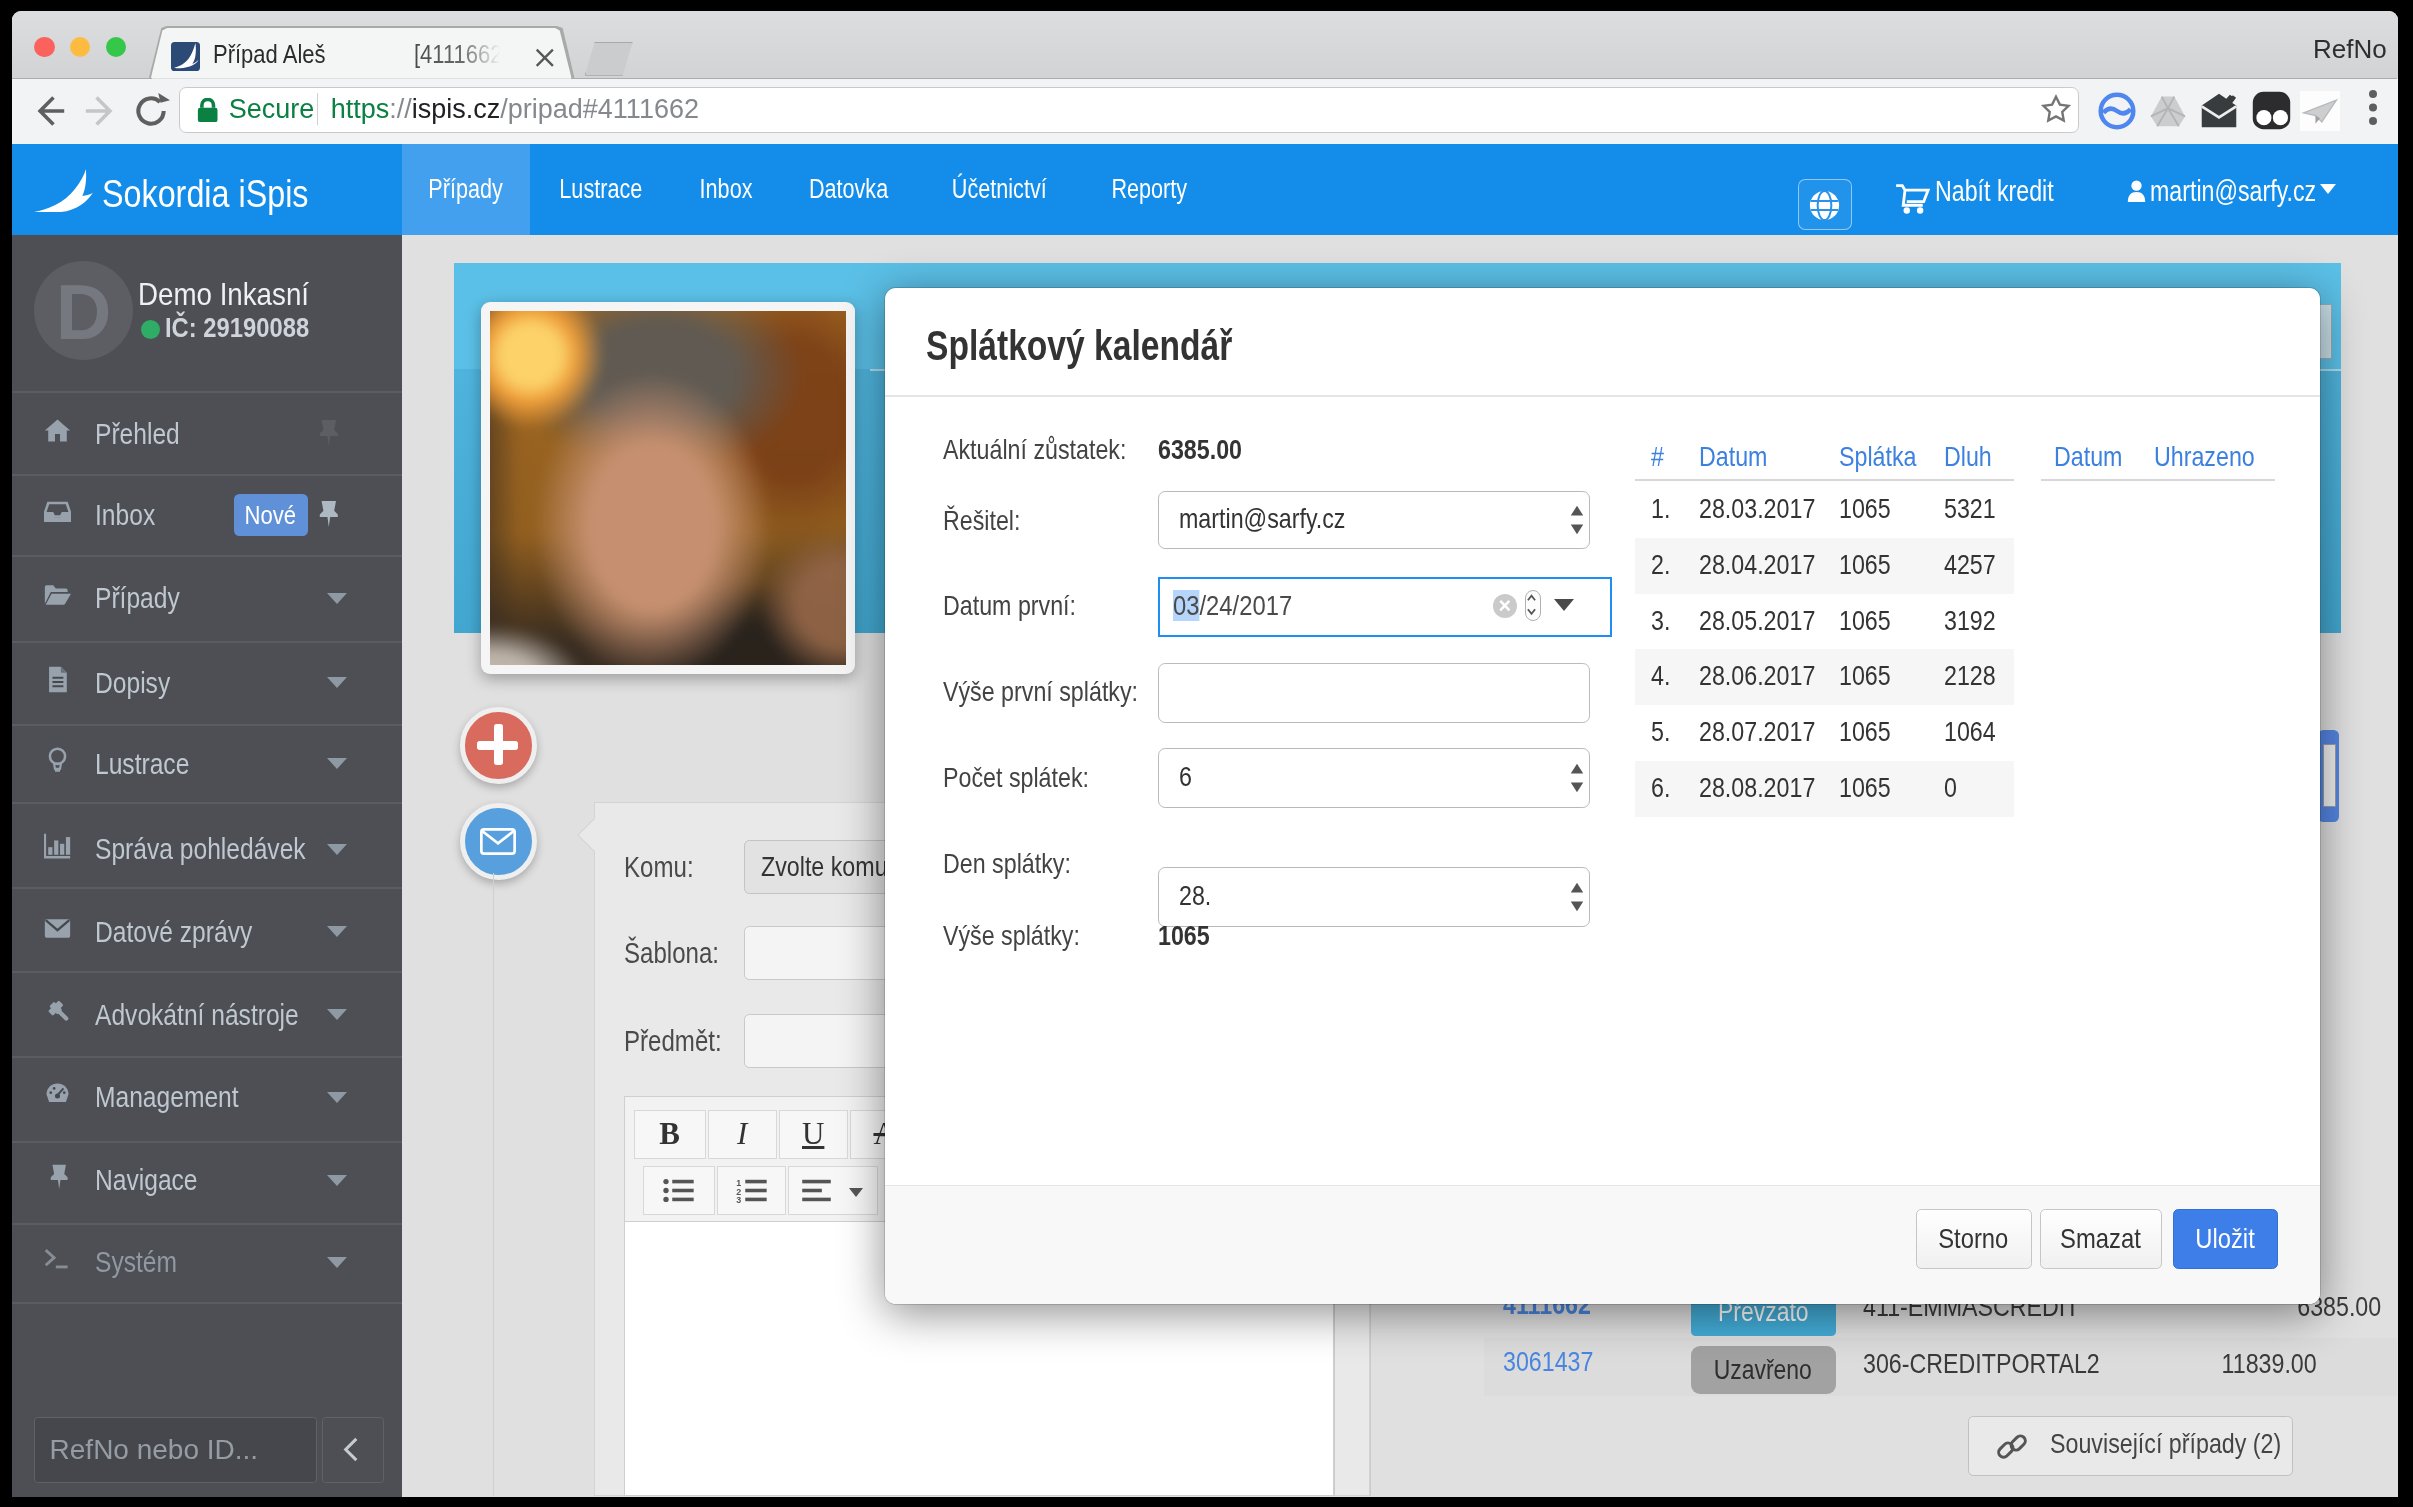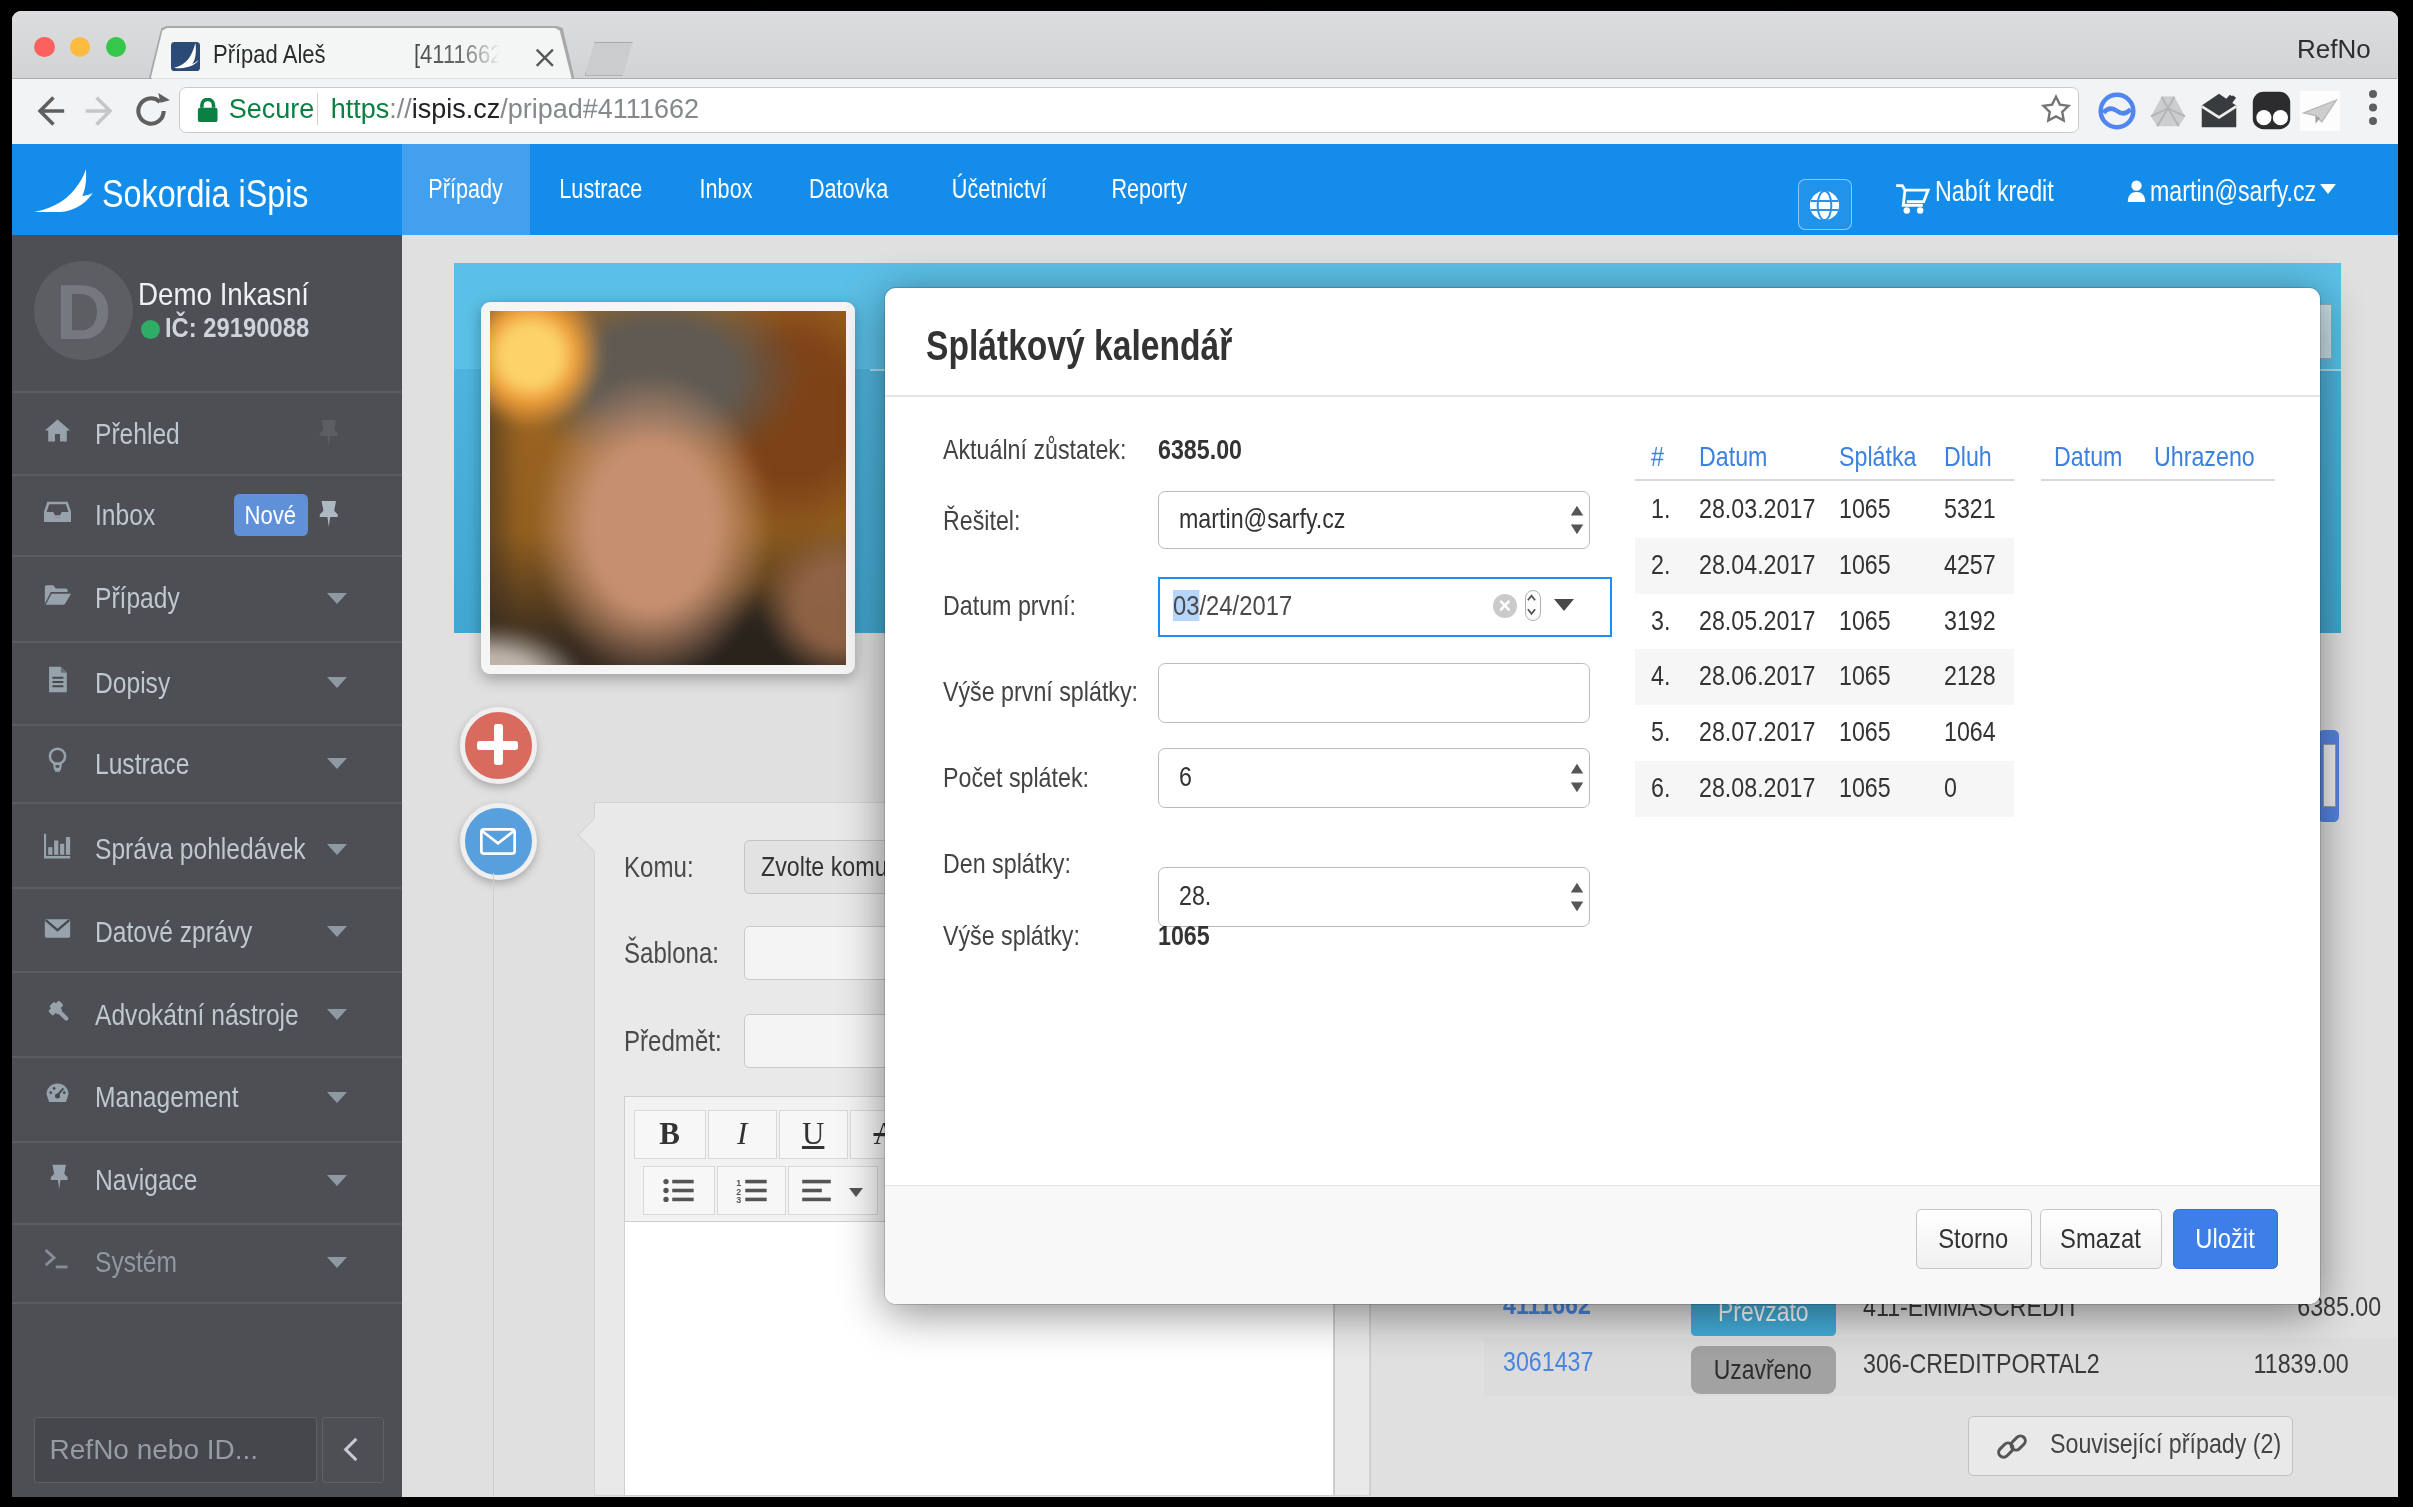--- a/index.html
+++ b/index.html
@@ -4,21 +4,21 @@
 <style>
 html,body{margin:0;padding:0;background:#000;width:2413px;height:1508px;overflow:hidden;
  font-family:"Liberation Sans",sans-serif;}
 .ab{position:absolute;}
 .sx{display:inline-block;transform:scaleX(.83);transform-origin:0 50%;white-space:nowrap;}
 .sxc{display:inline-block;transform:scaleX(.83);transform-origin:50% 50%;white-space:nowrap;}
 .sxr{display:inline-block;transform:scaleX(.83);transform-origin:100% 50%;white-space:nowrap;}
 #win{position:absolute;left:11.7px;top:10.8px;width:2386px;height:1486px;background:#e0e0e0;
  border-radius:9px 9px 0 0;overflow:hidden;}
 
-#titlebar{left:0;top:0;width:100%;height:67px;background:linear-gradient(#dcddde,#d2d3d5);}
+#titlebar{left:0;top:0;width:100%;height:67px;background:linear-gradient(#dcddde,#d2d3d5);padding-left:16px;}
 .tl{width:20.7px;height:20.7px;border-radius:50%;top:26px;}
 #tab{left:139px;top:17px;width:421px;height:51px;background:#f4f5f5;
  clip-path:polygon(0 100%,11.7px 2.7px,17px 0,404px 0,409px 2.7px,421px 100%);}
 #tabborder{left:137px;top:15.3px;width:426px;height:53px;background:#a9a9a9;
  clip-path:polygon(0 100%,12.6px 1.8px,18px 0,408px 0,414px 1.8px,426px 100%);}
 #newtab{left:573px;top:31px;width:48px;height:34px;background:#cbccce;border:0.9px solid #a9a9a9;box-sizing:border-box;
  clip-path:polygon(10px 0,48px 0,38px 34px,0 34px);}
 #favicon{left:159px;top:31px;width:29px;height:29px;background:#2b4a76;border-radius:3.6px;}
 
 #toolbar{left:0;top:68px;width:100%;height:65px;background:#f2f3f4;}
@@ -365,21 +365,21 @@
     </div>
 
     <div class="ab" style="left:1082px;top:1103px;width:914px;height:58px;background:#dcdcdc;"></div>
     <div class="ab" style="left:1101px;top:1054px;font-size:28px;font-weight:700;color:#4a86e0;"><span class="sx">4111662</span></div>
     <div class="ab" style="left:1289px;top:1053px;width:145px;height:48px;background:#43acd7;border-radius:4.5px;color:#fff;font-size:27px;text-align:center;line-height:48px;"><span class="sxc" style="transform:scaleX(.85)">Převzato</span></div>
     <div class="ab" style="left:1461px;top:1056px;font-size:28px;color:#3a3a3a;"><span class="sx">411-EMMASCREDIT</span></div>
     <div class="ab" style="left:1800px;top:1056px;width:180px;text-align:right;font-size:28px;color:#3a3a3a;"><span class="sxr">6385.00</span></div>
     <div class="ab" style="left:1101px;top:1111px;font-size:28px;color:#4a86e0;"><span class="sx">3061437</span></div>
     <div class="ab" style="left:1289px;top:1111px;width:145px;height:48px;background:#a2a2a2;border-radius:9px;color:#2e2e2e;font-size:27px;text-align:center;line-height:48px;"><span class="sxc" style="transform:scaleX(.85)">Uzavřeno</span></div>
     <div class="ab" style="left:1461px;top:1113px;font-size:28px;color:#3a3a3a;"><span class="sx">306-CREDITPORTAL2</span></div>
-    <div class="ab" style="left:1800px;top:1113px;width:180px;text-align:center;font-size:28px;color:#3a3a3a;"><span class="sxr">11839.00</span></div>
+    <div class="ab" style="left:1800px;top:1113px;width:180px;text-align:left;font-size:28px;color:#3a3a3a;"><span class="sxr">11839.00</span></div>
     <div class="ab" style="left:1566px;top:1181px;width:325px;height:60px;background:#e9e9e9;border:1.8px solid #c0c0c0;border-radius:5.4px;box-sizing:border-box;">
       <svg class="ab" style="left:27px;top:14.4px" width="32" height="32" viewBox="0 0 36 36">
           <g stroke="#555" stroke-width="3.4" fill="none">
             <rect x="2" y="16" width="18" height="11" rx="5.5" transform="rotate(-45 11 21.5)"></rect>
             <rect x="16" y="8" width="18" height="11" rx="5.5" transform="rotate(-45 25 13.5)"></rect>
           </g>
         </svg>
       <div class="ab" style="left:81px;top:11.7px;font-size:28px;color:#444;white-space:nowrap;"><span class="sx">Související případy (2)</span></div>
     </div>
     <div class="ab" style="left:932px;top:1069px;width:1.8px;height:192px;background:#cbcbcb;"></div>

